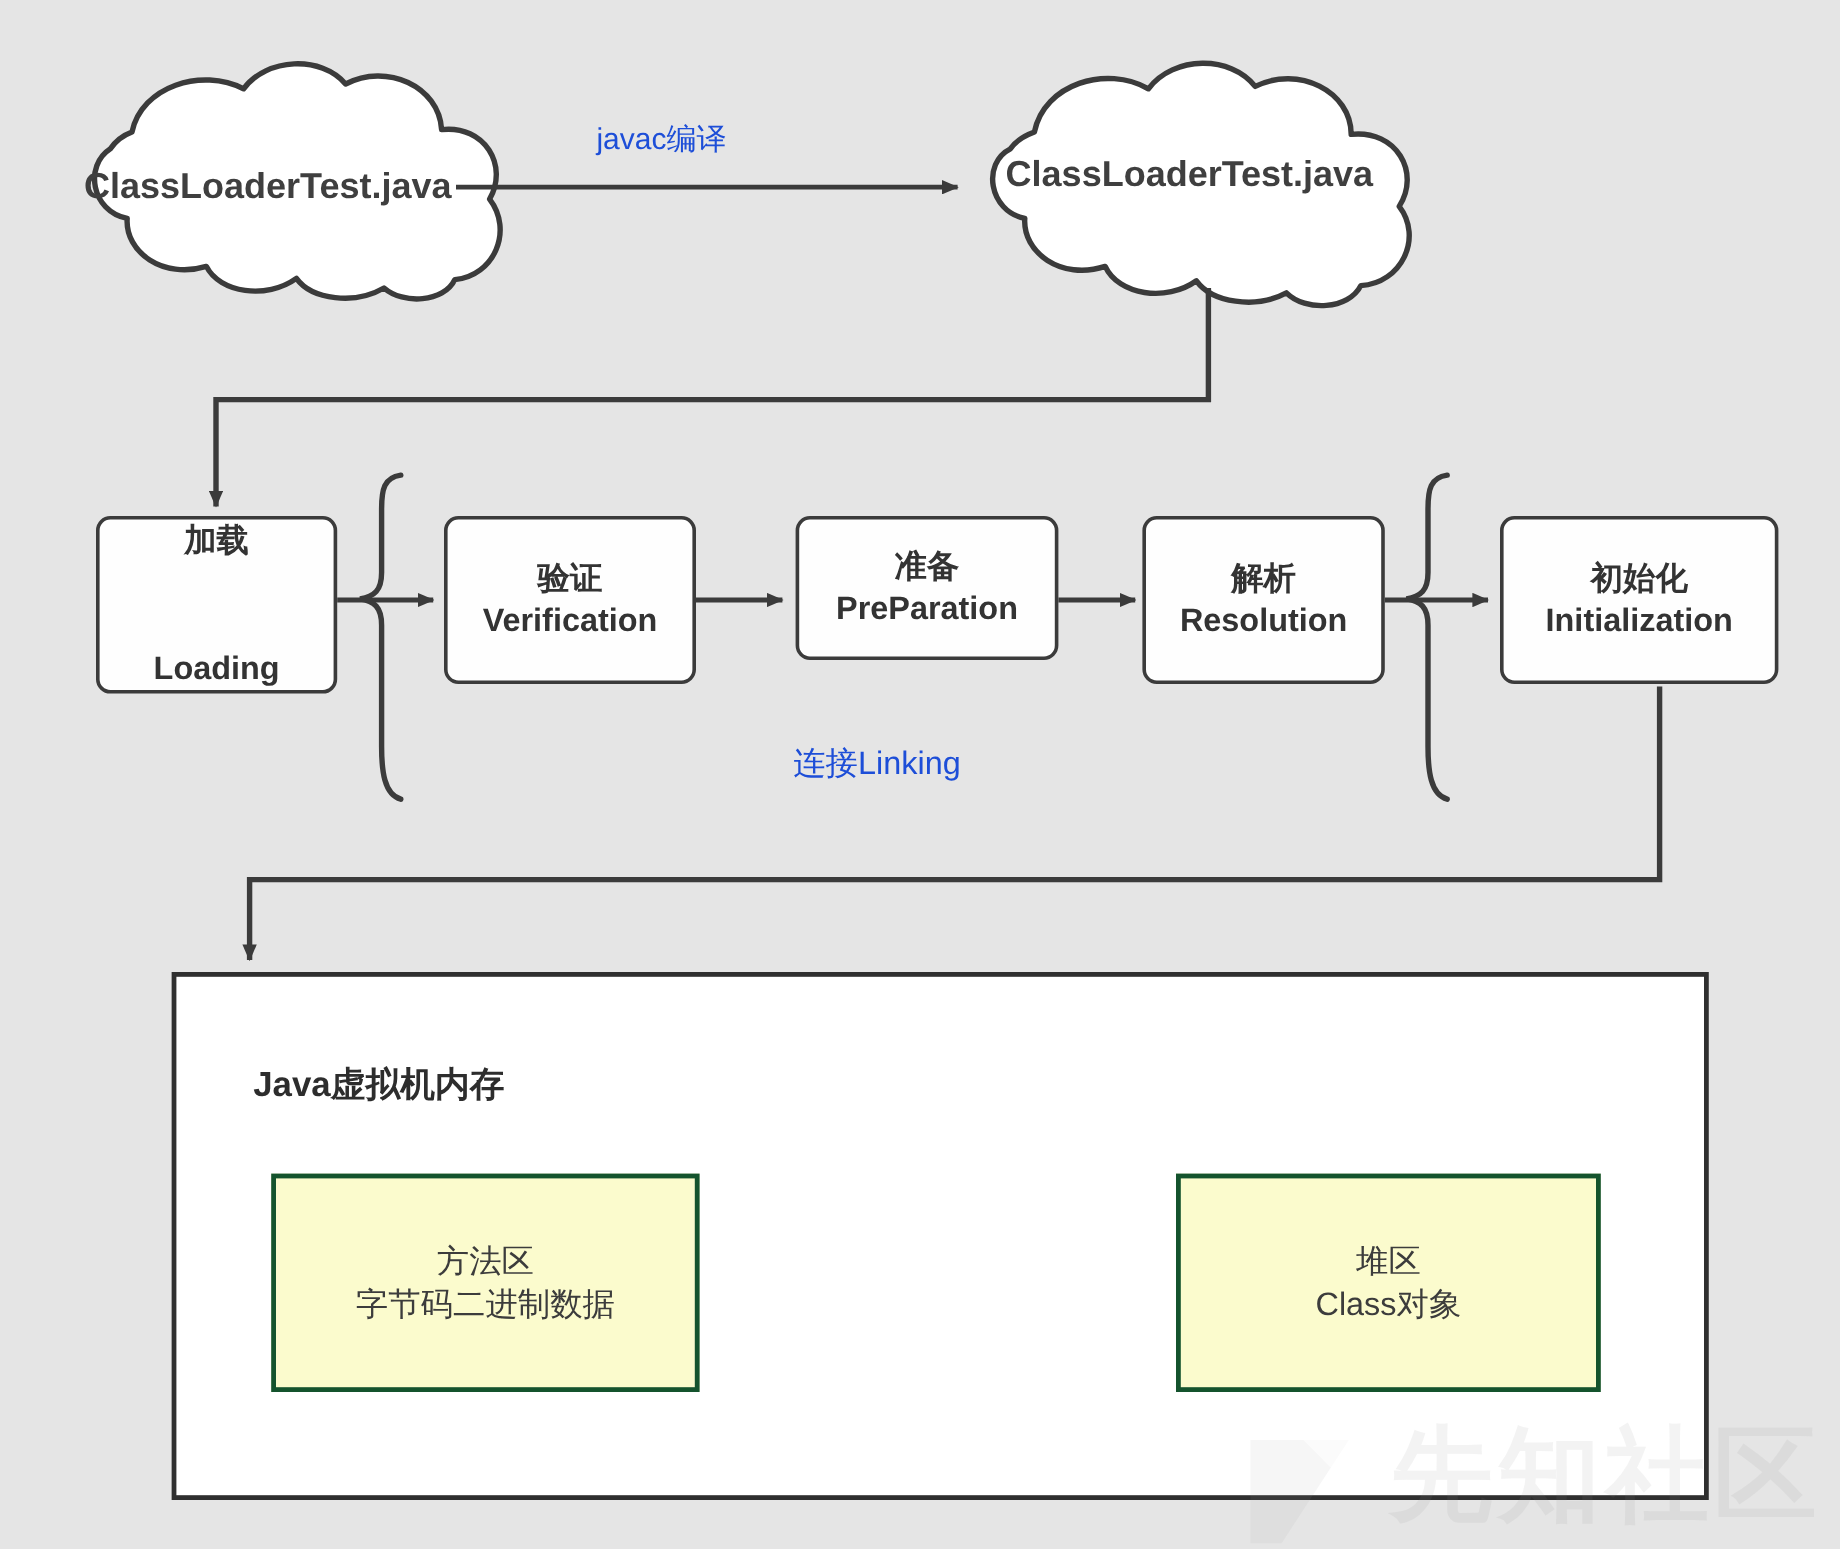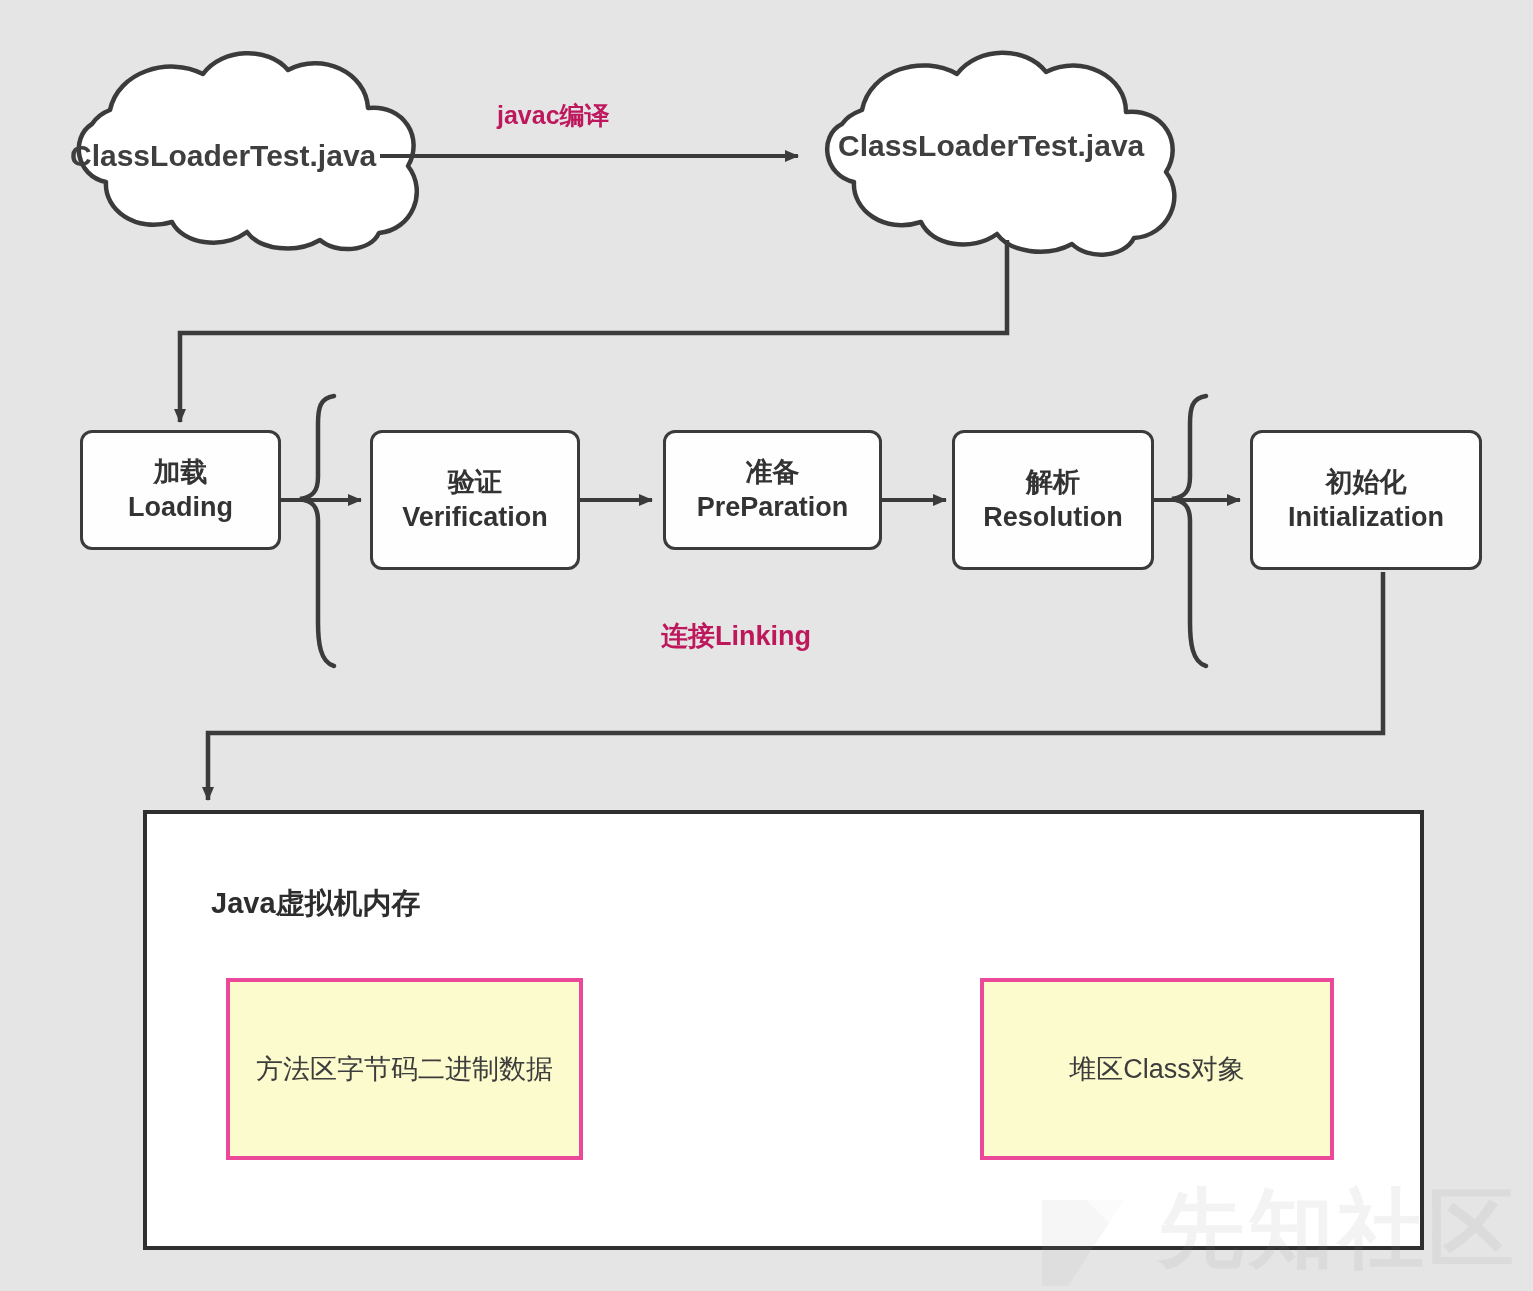--- a/index.html
+++ b/index.html
@@ -56,23 +56,23 @@
     font-weight: bold;
     font-size: 30px;
     color: #3f3f3f;
     white-space: nowrap;
     text-align: center;
   }
 
   
   .edge-label {
     position: absolute;
-    font-weight: bold;
+    font-weight: normal;
     font-size: 25px;
-    color: #be185d;
+    color: #1d4ed8;
     white-space: nowrap;
   }
   .edge-label.thin {
     font-weight: normal;
     font-size: 27px;
     color: #4a4a4a;
   }
 
   
   #jvm-box {
@@ -92,23 +92,23 @@
     font-weight: bold;
     font-size: 29px;
     color: #2d2d2d;
     white-space: nowrap;
     margin-left: 11px;
   }
   .mem-box {
     position: absolute;
     box-sizing: border-box;
     background: #fbfbcd;
-    border: 4px solid #ec4899;
+    border: 4px solid #14532d;
     display: flex;
-    flex-direction: row;
+    flex-direction: column;
     align-items: center;
     justify-content: center;
     text-align: center;
     font-size: 27px;
     line-height: 1.35;
     color: #3c3c3c;
   }
   
   #watermark {
     position: absolute;
@@ -208,21 +208,21 @@
   </svg>
 
   <div class="cloud-label" style="left:70px; top:139px; width:300px;text-align:center;">ClassLoaderTest.java</div>
 
   <div class="cloud-label" style="left:838px; top:129px; width:300px;">ClassLoaderTest.java</div>
 
   <div class="edge-label" style="left:497px; top:99px;">javac编译</div>
 
   <div class="edge-label thin" style="left:753px; top:1011px;">引用</div>
 
-  <div class="node phase-box" style="left:80px; top:430px; width:201px; height:120px;">
+  <div class="node phase-box" style="left:80px; top:430px; width:201px; height:148px;justify-content:space-between;">
     <span class="cn">加载</span>
     <span class="en">Loading</span>
   </div>
 
   <div class="node phase-box" style="left:370px; top:430px; width:210px; height:140px;">
     <span class="cn">验证</span>
     <span class="en">Verification</span>
   </div>
 
   <div class="node phase-box" style="left:663px; top:430px; width:219px; height:120px;">

